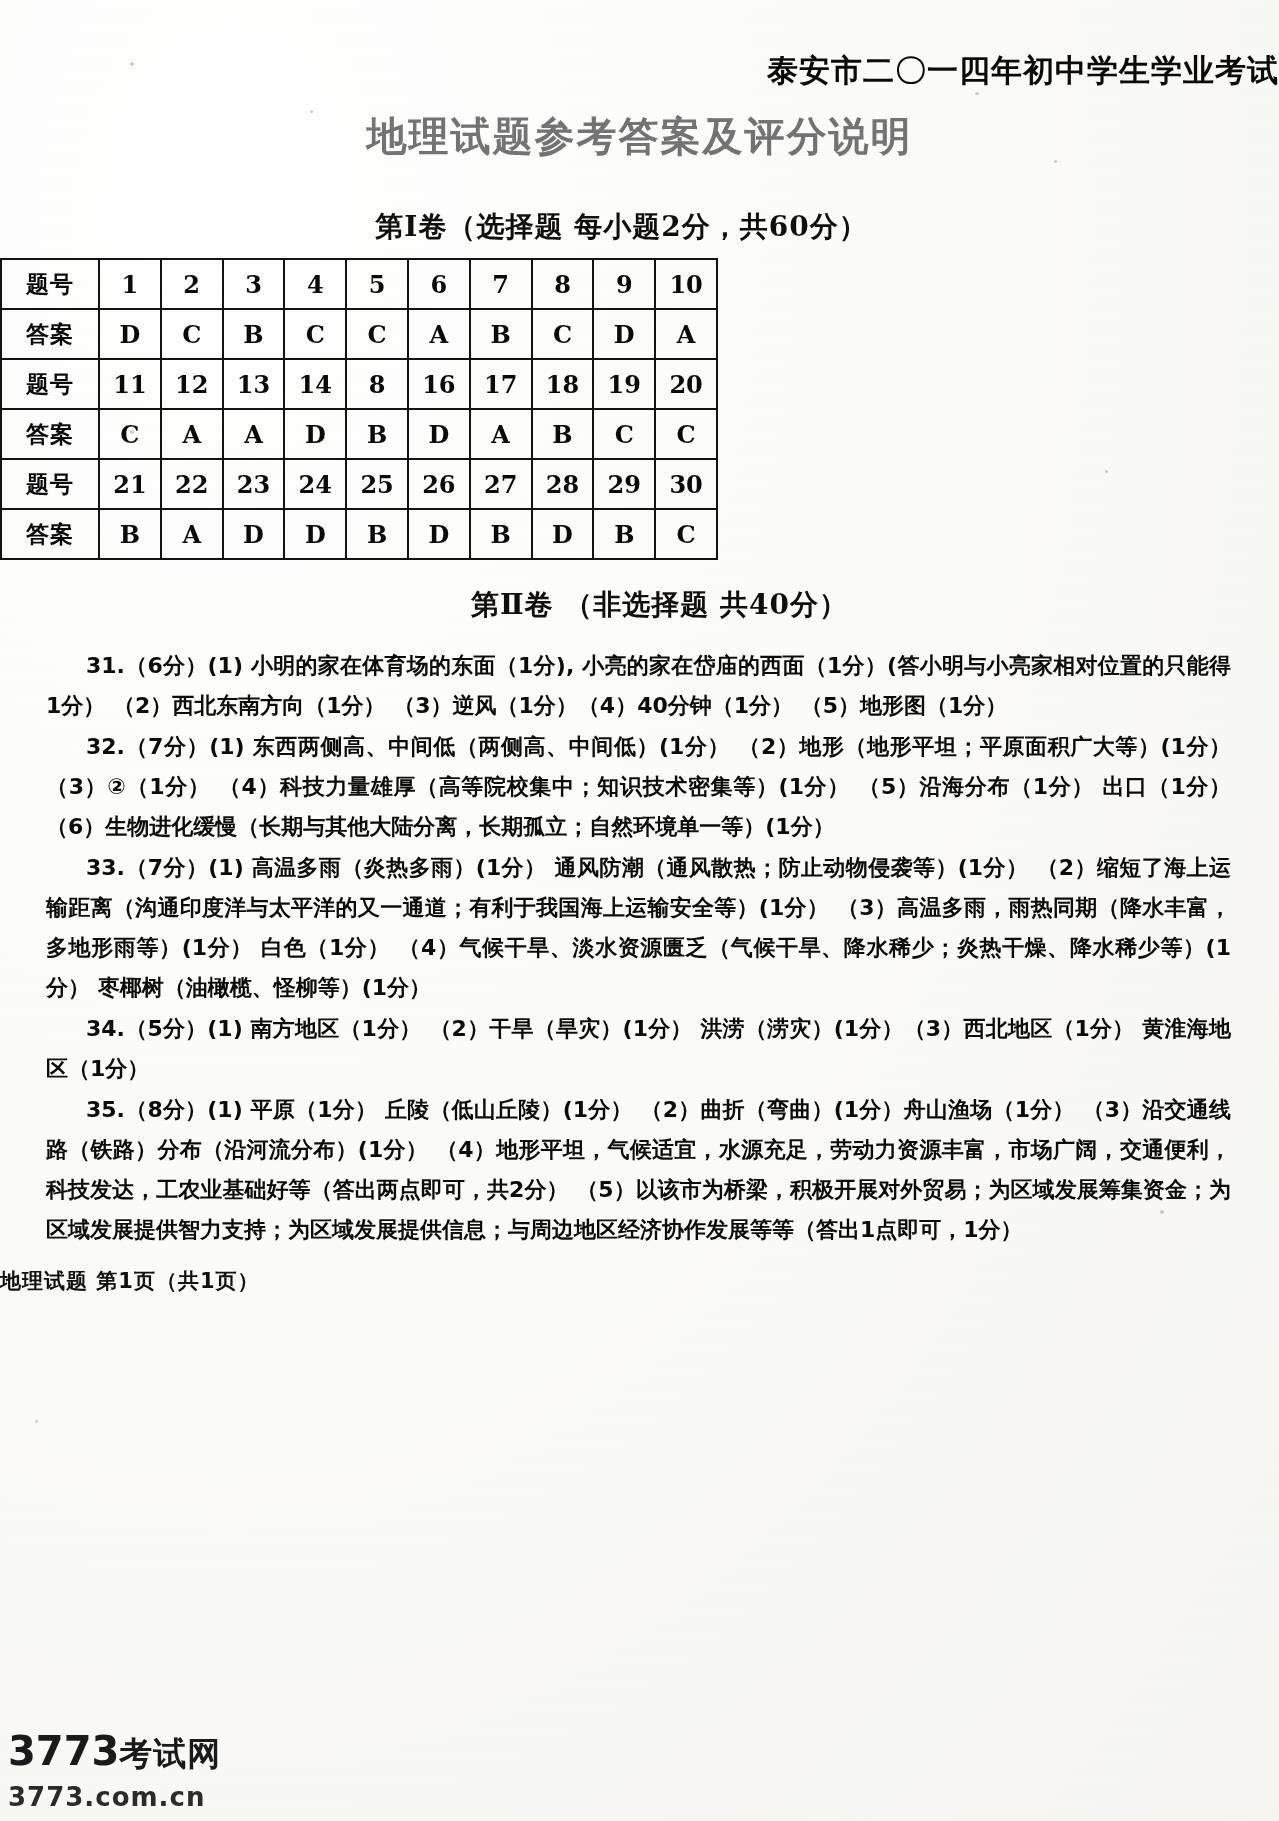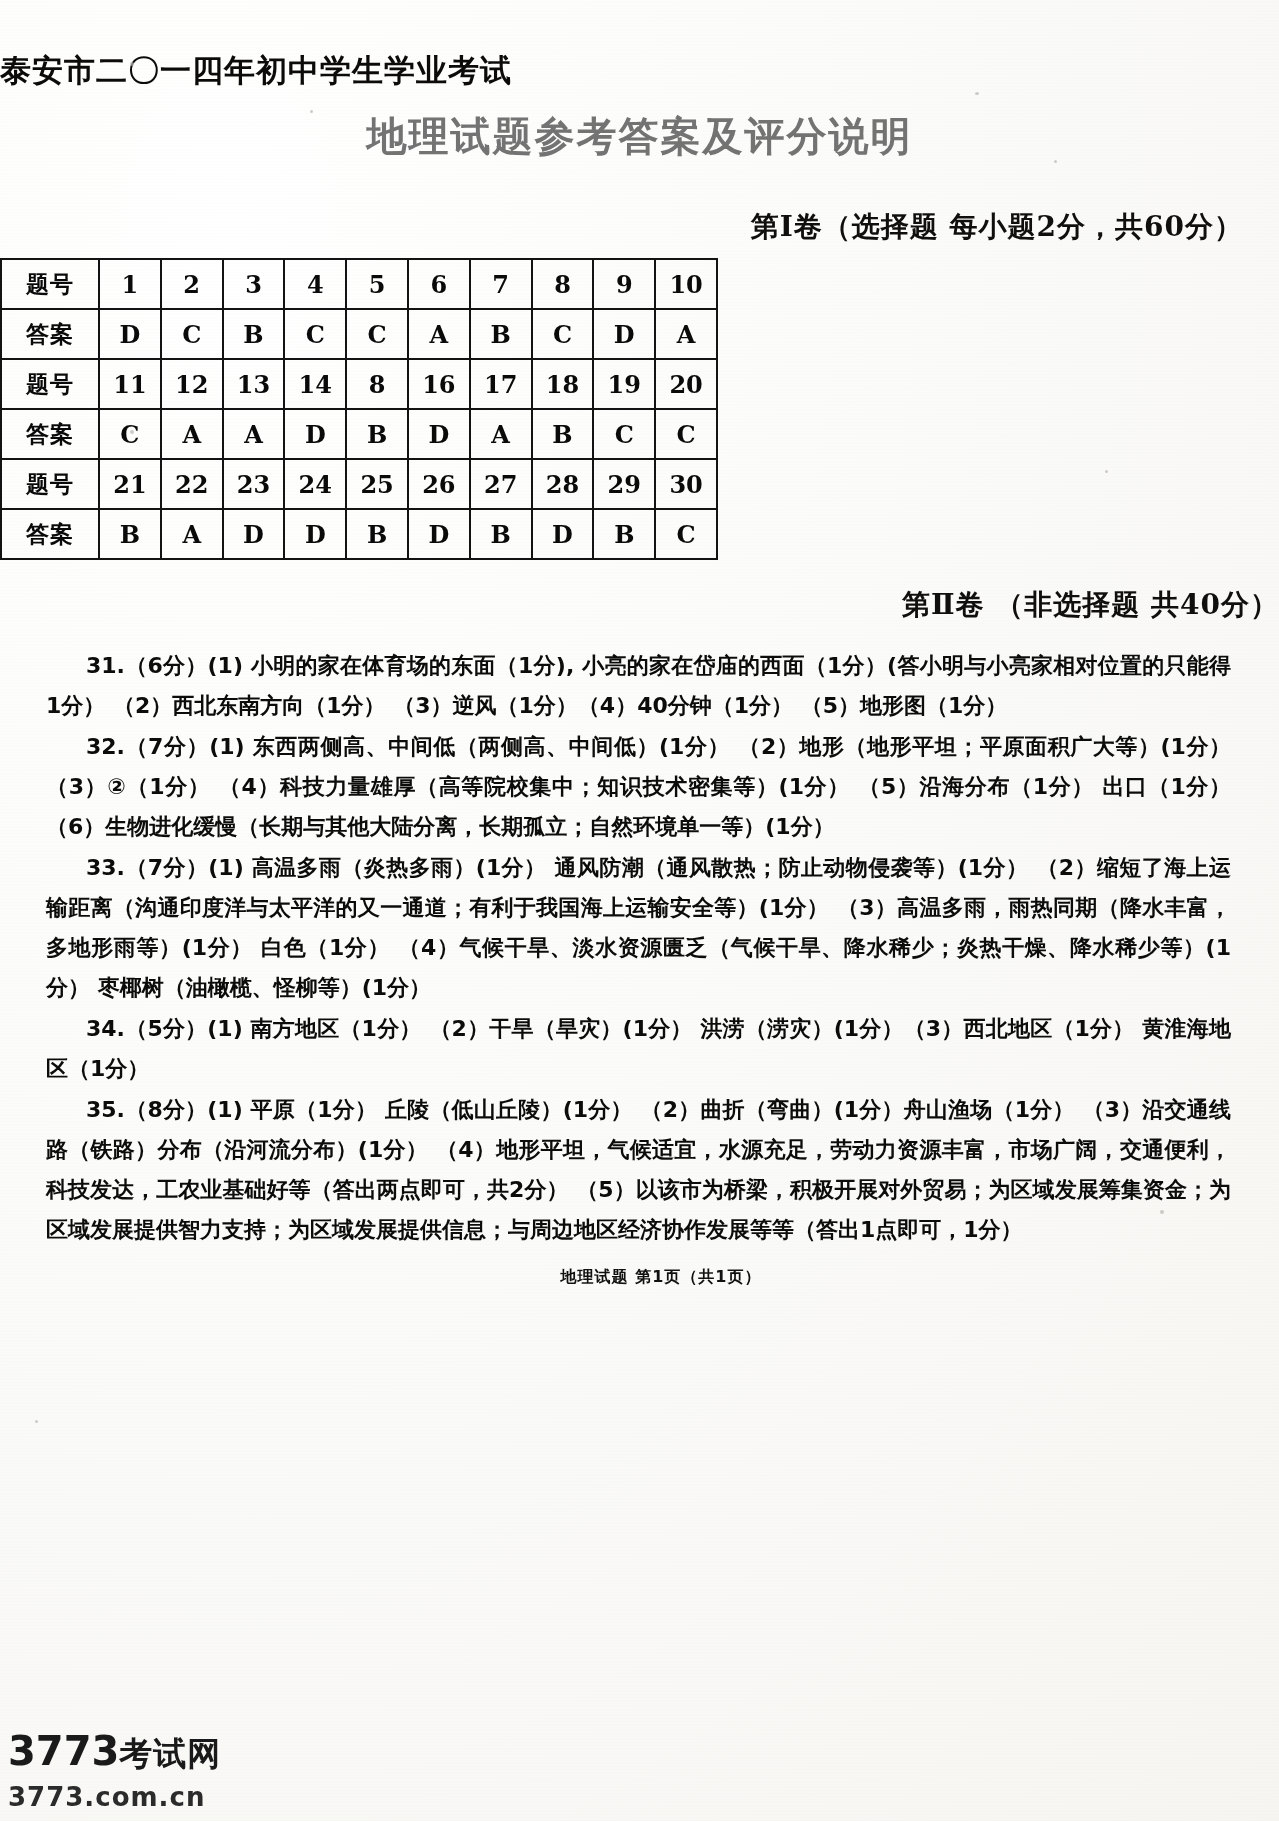--- a/index.html
+++ b/index.html
@@ -34,42 +34,42 @@
 
   .content {
     position: relative;
     z-index: 2;
     padding: 0;
     color: #100f0d;
   }
 
   
   .title-main {
-    text-align: left;
+    text-align: right;
     font-family: "DejaVu Sans", "Liberation Sans", sans-serif;
     font-weight: bold;
     font-size: 31px;
     letter-spacing: 1px;
     margin: 0;
     padding-top: 50px;
     color: #0c0b0a;
   }
   .title-sub {
     text-align: center;
     font-family: "DejaVu Sans", "Liberation Sans", sans-serif;
     font-weight: bold;
     font-size: 40px;
     letter-spacing: 2px;
     margin: 0;
     padding-top: 17px;
     color: #737373;
   }
 
   .section-heading {
-    text-align: right;
+    text-align: center;
     font-family: "DejaVu Serif", "Liberation Serif", serif;
     font-weight: bold;
     font-size: 28px;
     letter-spacing: 1px;
     margin: 0;
   }
   #sec1-heading { padding-top: 44px; padding-right: 36px; }
   #sec2-heading { padding-top: 26px; padding-left: 40px; }
 
   
@@ -115,28 +115,27 @@
     text-align: justify;
     text-justify: inter-character;
     text-indent: 40px;
     color: #0c0c0b;
     letter-spacing: 0px;
   }
   #q31 { padding-top: 22px; }
 
   
   .footer {
-    text-align: center;
-    font-family: "DejaVu Sans", "Liberation Sans", sans-serif;
-    font-weight: bold;
-    font-size: 16px;
+    text-align: left;
+    font-family: "DejaVu Sans", "Liberation Sans", sans-serif;
+    font-weight: bold;
+    font-size: 21px;
     padding-top: 16px;
     color: #111;
     letter-spacing: 1px;
-    margin-left: 43px;
   }
 
   
   .watermark {
     position: absolute;
     left: 8px;
     bottom: 10px;
     z-index: 5;
     font-family: "DejaVu Sans", "Liberation Sans", sans-serif;
     line-height: 1.04;

